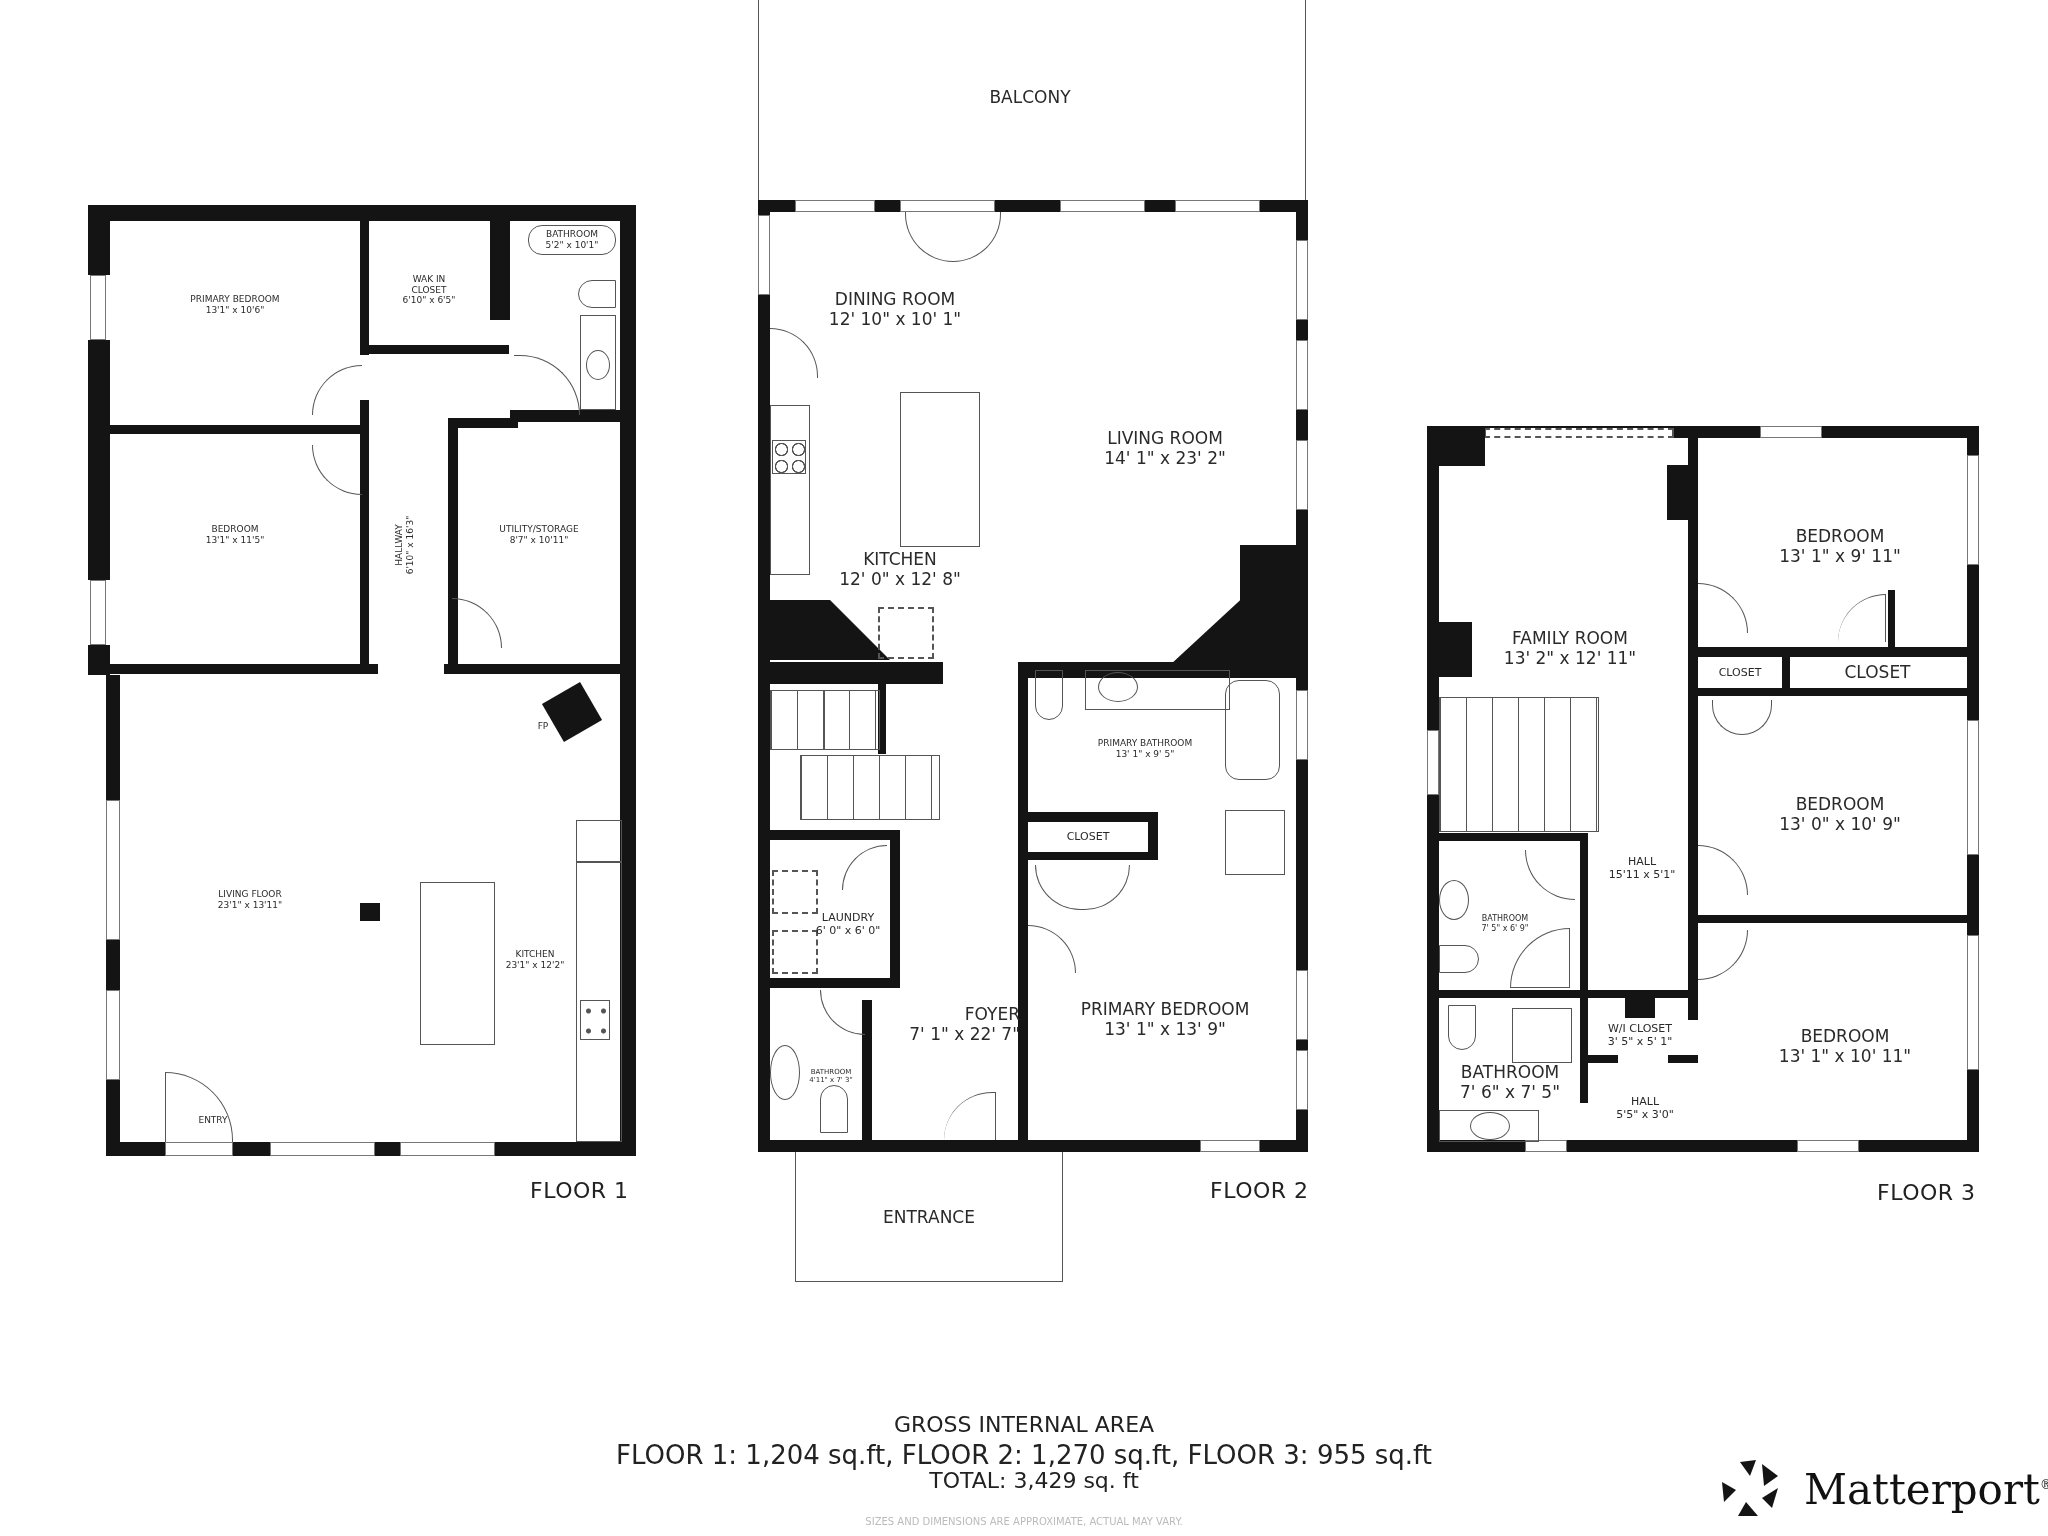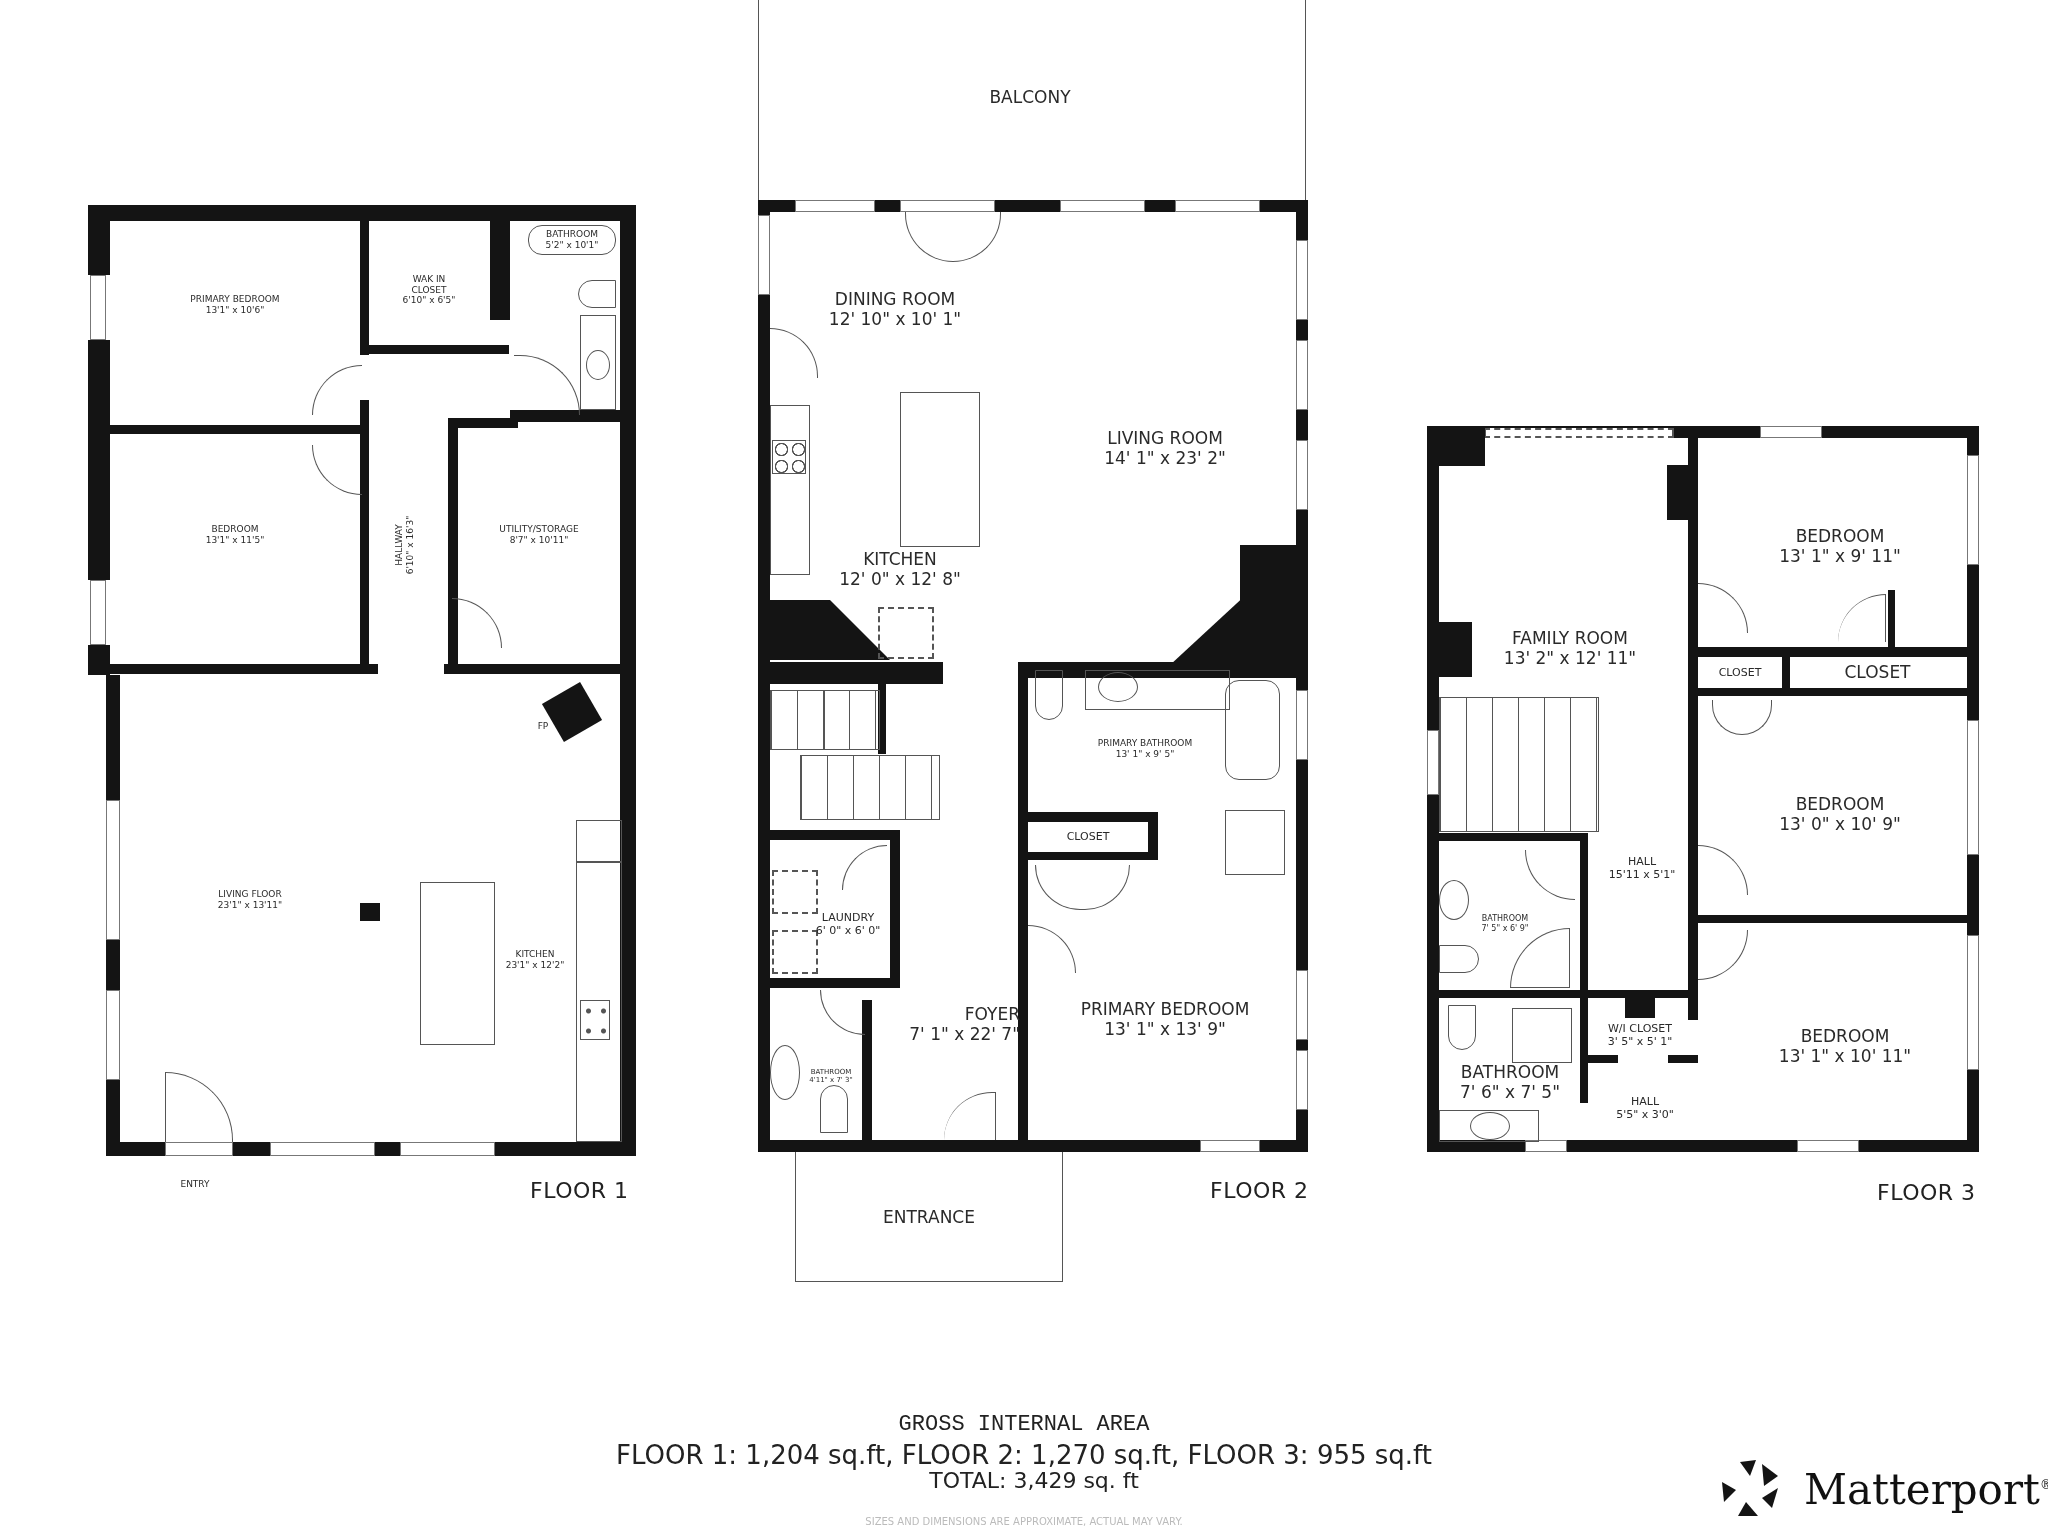--- a/index.html
+++ b/index.html
@@ -99,21 +99,21 @@
   <span class="dm">8'7" x 10'11"</span>
 </div>
 <div class="room s-xs" style="left:150px;top:885px;width:200px;height:30px;">
   <span class="nm">LIVING FLOOR</span>
   <span class="dm">23'1" x 13'11"</span>
 </div>
 <div class="room s-xs" style="left:490px;top:945px;width:90px;height:30px;">
   <span class="nm">KITCHEN</span>
   <span class="dm">23'1" x 12'2"</span>
 </div>
-<div class="room s-xs" style="left:165px;top:1176px;width:60px;height:16px;">
+<div class="room s-xs" style="left:165px;top:1112px;width:60px;height:16px;padding-left:18px;">
   <span class="nm">ENTRY</span>
 </div>
 <div class="room s-xs" style="left:528px;top:718px;width:30px;height:16px;">
   <span class="nm">FP</span>
 </div>
 <div class="floor-label" style="left:530px;top:1178px;">FLOOR 1</div>
 
 <div>
 
   <div class="thin" style="left:758px;top:0px;width:548px;height:206px;border-top:none;"></div>
@@ -312,21 +312,21 @@
 <div class="room s-sm" style="left:1600px;top:1090px;width:90px;height:36px;">
   <span class="nm">HALL</span>
   <span class="dm">5'5" x 3'0"</span>
 </div>
 <div class="room s-md" style="left:1760px;top:1022px;width:170px;height:48px;">
   <span class="nm">BEDROOM</span>
   <span class="dm">13' 1" x 10' 11"</span>
 </div>
 <div class="floor-label" style="left:1877px;top:1180px;">FLOOR 3</div>
 
-<div class="footer" style="top:1412px;font-size:22px;font-family:Liberation Mono, monospace;">GROSS INTERNAL AREA</div>
+<div class="footer" style="top:1412px;font-size:22px;">GROSS INTERNAL AREA</div>
 <div class="footer" style="top:1440px;font-size:26px;">FLOOR 1: 1,204 sq.ft, FLOOR 2: 1,270 sq.ft, FLOOR 3: 955 sq.ft</div>
 <div class="footer" style="top:1468px;font-size:22px;margin-left:10px;">TOTAL: 3,429 sq. ft</div>
 <div class="footer" style="top:1516px;font-size:10px;color:#bbb;">SIZES AND DIMENSIONS ARE APPROXIMATE, ACTUAL MAY VARY.</div>
 
 <div class="logo">
   <svg width="62" height="62" viewBox="0 0 62 62">
     <polygon points="20,4 36,2 30,18" fill="#141414"></polygon>
     <polygon points="42,6 58,18 44,28" fill="#141414"></polygon>
     <polygon points="58,30 52,50 42,40" fill="#141414"></polygon>
     <polygon points="38,58 18,58 26,44" fill="#141414"></polygon>

